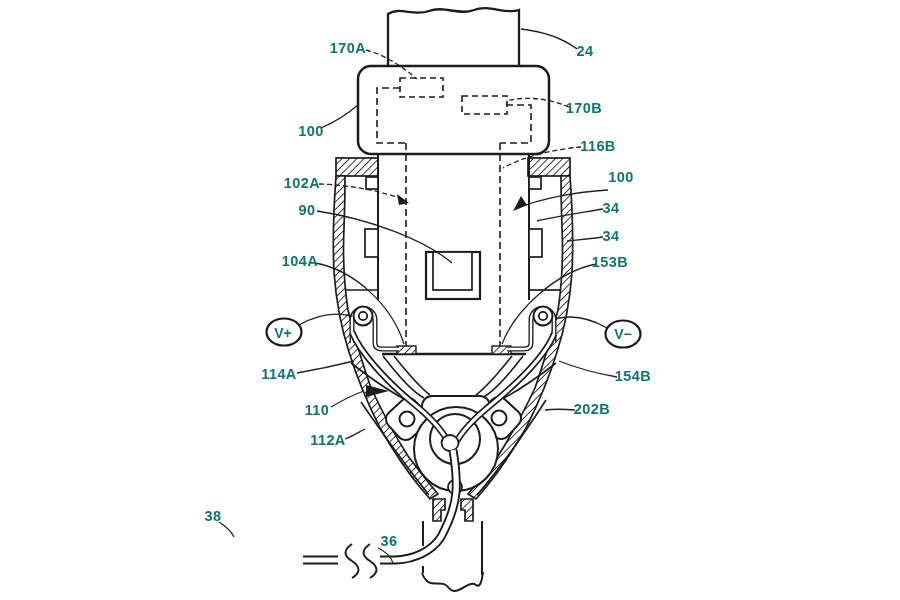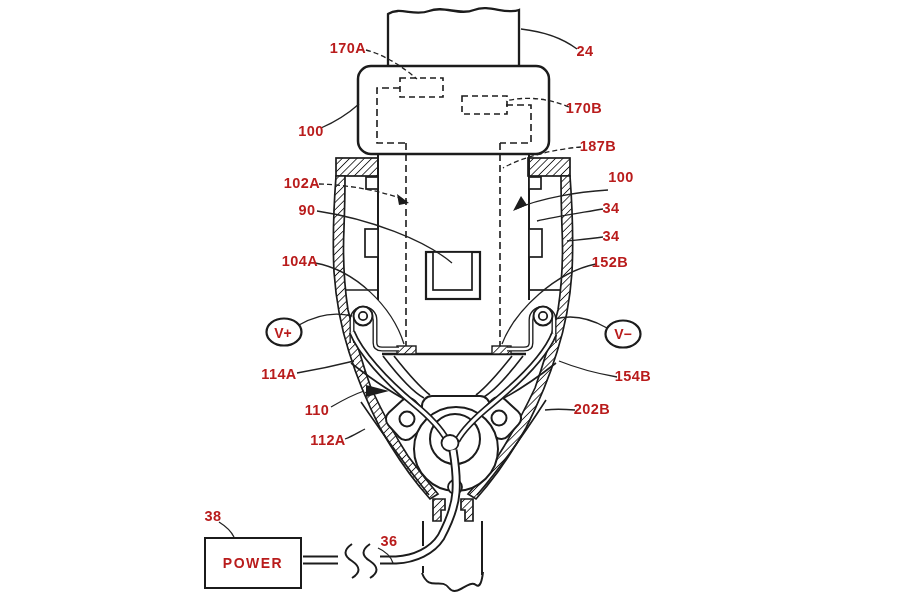--- a/index.html
+++ b/index.html
@@ -1,20 +1,20 @@
 <!DOCTYPE html>
 <html><head>
 <meta charset="utf-8">
 <style>
   html,body{margin:0;padding:0;background:#fff;}
   .stage{position:relative;width:900px;height:600px;background:#fff;overflow:hidden;
          font-family:"Liberation Sans",sans-serif;}
   .stage svg{position:absolute;left:0;top:0;}
   .ref{position:absolute;transform:translate(-50%,-50%);
-       font:700 14.5px "Liberation Sans",sans-serif;color:#b91c1c;
+       font:700 14.5px "Liberation Sans",sans-serif;color:#0f766e;
        letter-spacing:.4px;white-space:nowrap;}
   .term{font-size:14px;letter-spacing:0;}
   .power-box{position:absolute;left:204px;top:537px;width:94px;height:48px;
        border:2.3px solid #1b1b1b;background:#fff;display:flex;
        align-items:center;justify-content:center;}
   .power-box .ref{position:static;transform:none;letter-spacing:1.5px;font-size:14px;}
 </style>
 </head>
 <body>
 
@@ -166,35 +166,32 @@
   <g fill="#fff" stroke="#1c1c1c" stroke-width="2.2">
     <ellipse cx="284" cy="332" rx="17.5" ry="13.5"></ellipse>
     <ellipse cx="623" cy="334" rx="17.5" ry="13.5"></ellipse>
   </g>
 </svg>
 
 <div class="ref" style="left:348px;top:48px">170A</div>
 <div class="ref" style="left:585px;top:51px">24</div>
 <div class="ref" style="left:311px;top:131px">100</div>
 <div class="ref" style="left:584px;top:108px">170B</div>
-<div class="ref" style="left:598px;top:146px">187B</div>
+<div class="ref" style="left:598px;top:146px">116B</div>
 <div class="ref" style="left:302px;top:183px">102A</div>
 <div class="ref" style="left:307px;top:210px">90</div>
 <div class="ref" style="left:621px;top:177px">100</div>
 <div class="ref" style="left:611px;top:208px">34</div>
 <div class="ref" style="left:611px;top:236px">34</div>
 <div class="ref" style="left:300px;top:261px">104A</div>
-<div class="ref" style="left:610px;top:262px">152B</div>
+<div class="ref" style="left:610px;top:262px">153B</div>
 <div class="ref term" style="left:283px;top:333px">V+</div>
 <div class="ref term" style="left:623px;top:334px">V−</div>
 <div class="ref" style="left:279px;top:374px">114A</div>
 <div class="ref" style="left:633px;top:376px">154B</div>
 <div class="ref" style="left:317px;top:410px">110</div>
 <div class="ref" style="left:328px;top:440px">112A</div>
 <div class="ref" style="left:592px;top:409px">202B</div>
 <div class="ref" style="left:389px;top:541px">36</div>
 <div class="ref" style="left:213px;top:516px">38</div>
 
-<div class="power-box">
-  <div class="ref">POWER</div>
-</div>
 
 </div>
 
 </body></html>

